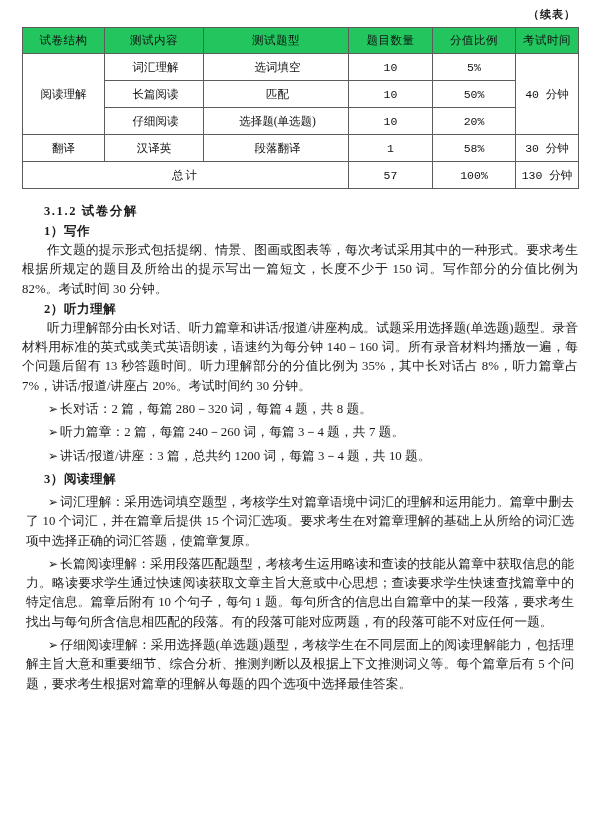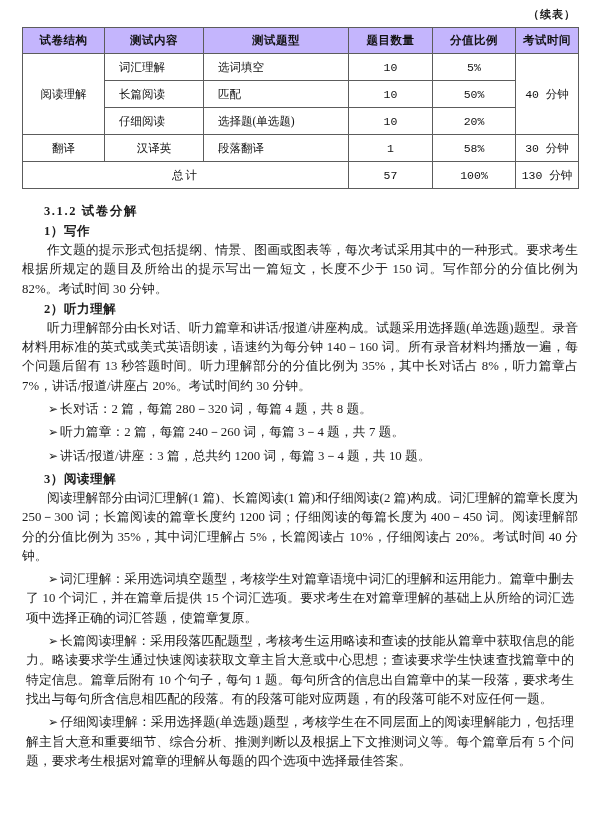--- a/index.html
+++ b/index.html
@@ -55,29 +55,29 @@
   table.spec th,
   table.spec td {
     border: 1px solid #5c5c5c;
     padding: 0;
     height: 26px;
     text-align: center;
     vertical-align: middle;
     font-weight: normal;
   }
   table.spec thead th {
-    background: #c4b5fd;
-    font-weight: bold;
+    background: #22c55e;
+    font-weight: normal;
     letter-spacing: 0.5px;
     height: 25px;
     text-align: center;
   }
   table.spec td.lft {
-    text-align: left;
-    padding-left: 14px;
+    text-align: center;
+    padding-left: 3px;
   }
   table.spec td.tot {
     font-weight: normal;
     letter-spacing: 2px;
   }
   .num { font-family: Liberation Mono, monospace; }
 
   
   .sec-head {
     font-weight: bold;
@@ -187,18 +187,17 @@
   <div class="sub-head">1）写作</div>
   <p class="para">作文题的提示形式包括提纲、情景、图画或图表等，每次考试采用其中的一种形式。要求考生根据所规定的题目及所给出的提示写出一篇短文，长度不少于 150 词。写作部分的分值比例为 82%。考试时间 30 分钟。</p>
 
   <div class="sub-head">2）听力理解</div>
   <p class="para">听力理解部分由长对话、听力篇章和讲话/报道/讲座构成。试题采用选择题(单选题)题型。录音材料用标准的英式或美式英语朗读，语速约为每分钟 140－160 词。所有录音材料均播放一遍，每个问题后留有 13 秒答题时间。听力理解部分的分值比例为 35%，其中长对话占 8%，听力篇章占 7%，讲话/报道/讲座占 20%。考试时间约 30 分钟。</p>
   <p class="bullet"><span class="arw">➢</span><span>长对话：2 篇，每篇 280－320 词，每篇 4 题，共 8 题。</span></p>
   <p class="bullet"><span class="arw">➢</span><span>听力篇章：2 篇，每篇 240－260 词，每篇 3－4 题，共 7 题。</span></p>
   <p class="bullet"><span class="arw">➢</span><span>讲话/报道/讲座：3 篇，总共约 1200 词，每篇 3－4 题，共 10 题。</span></p>
 
   <div class="sub-head">3）阅读理解</div>
-  <p class="para">阅读理解部分由词汇理解(1 篇)、长篇阅读(1 篇)和仔细阅读(2 篇)构成。词汇理解的篇章长度为 250－300 词；长篇阅读的篇章长度约 1200 词；仔细阅读的每篇长度为 400－450 词。阅读理解部分的分值比例为 35%，其中词汇理解占 5%，长篇阅读占 10%，仔细阅读占 20%。考试时间 40 分钟。</p>
   <p class="bullet"><span class="arw">➢</span><span>词汇理解：采用选词填空题型，考核学生对篇章语境中词汇的理解和运用能力。篇章中删去了 10 个词汇，并在篇章后提供 15 个词汇选项。要求考生在对篇章理解的基础上从所给的词汇选项中选择正确的词汇答题，使篇章复原。</span></p>
   <p class="bullet"><span class="arw">➢</span><span>长篇阅读理解：采用段落匹配题型，考核考生运用略读和查读的技能从篇章中获取信息的能力。略读要求学生通过快速阅读获取文章主旨大意或中心思想；查读要求学生快速查找篇章中的特定信息。篇章后附有 10 个句子，每句 1 题。每句所含的信息出自篇章中的某一段落，要求考生找出与每句所含信息相匹配的段落。有的段落可能对应两题，有的段落可能不对应任何一题。</span></p>
   <p class="bullet"><span class="arw">➢</span><span>仔细阅读理解：采用选择题(单选题)题型，考核学生在不同层面上的阅读理解能力，包括理解主旨大意和重要细节、综合分析、推测判断以及根据上下文推测词义等。每个篇章后有 5 个问题，要求考生根据对篇章的理解从每题的四个选项中选择最佳答案。</span></p>
 
 </div>
 
 </body></html>

